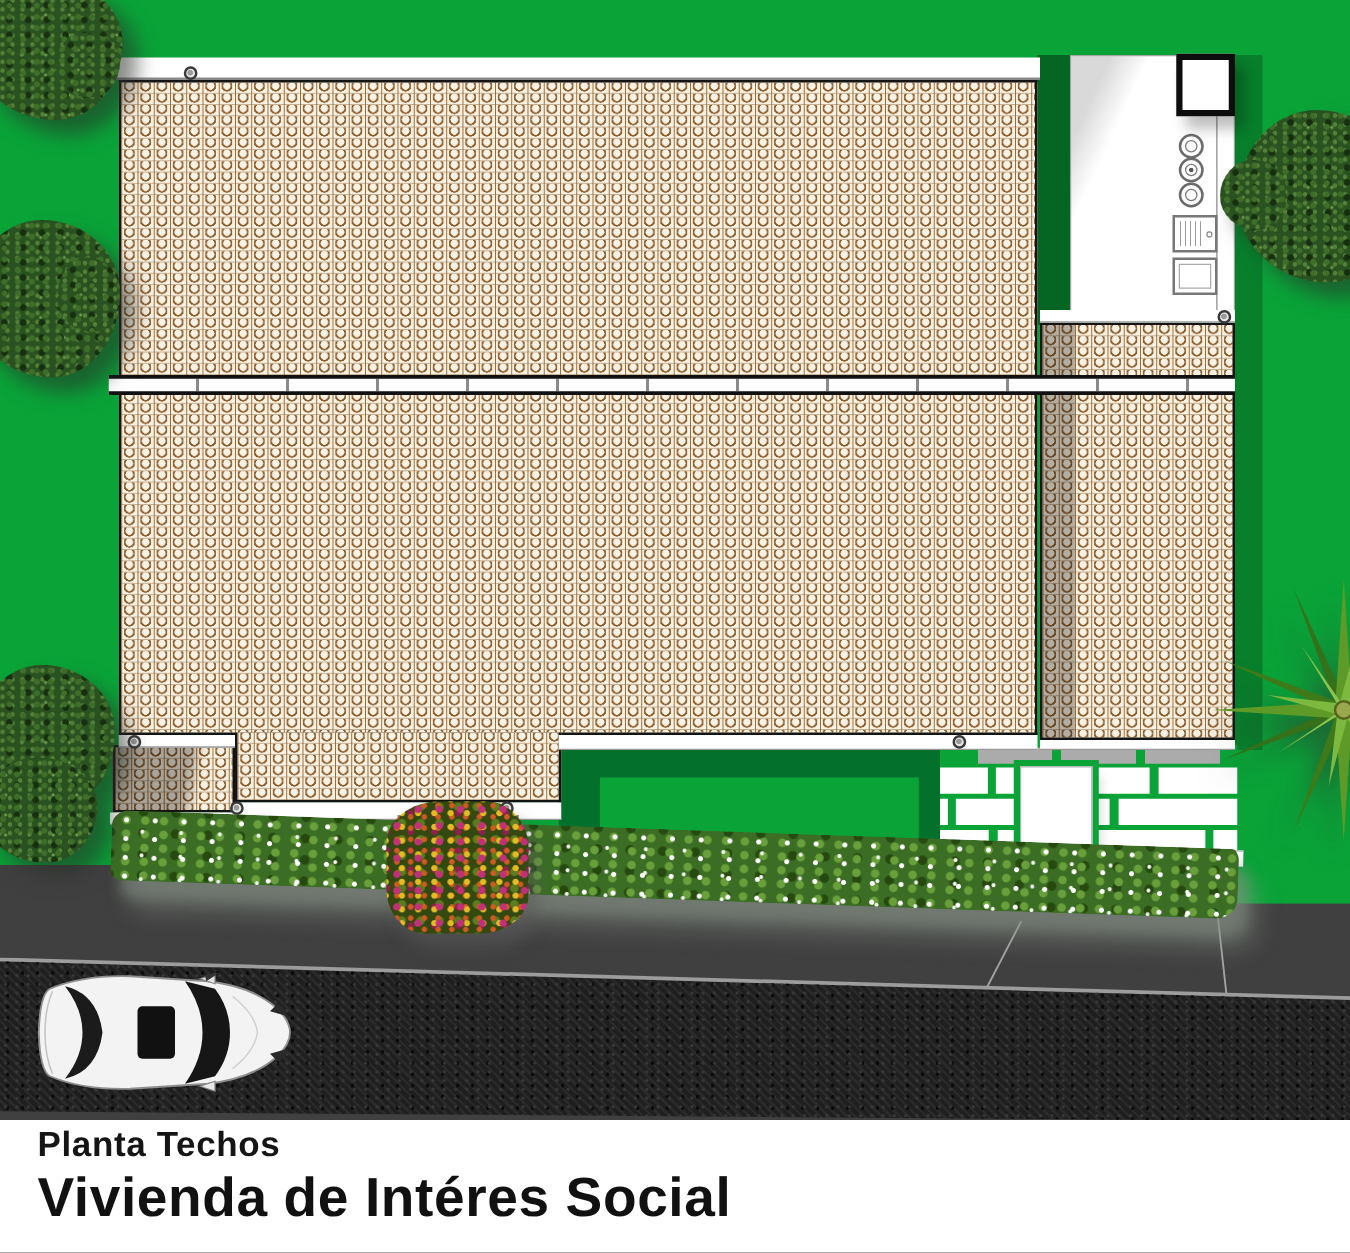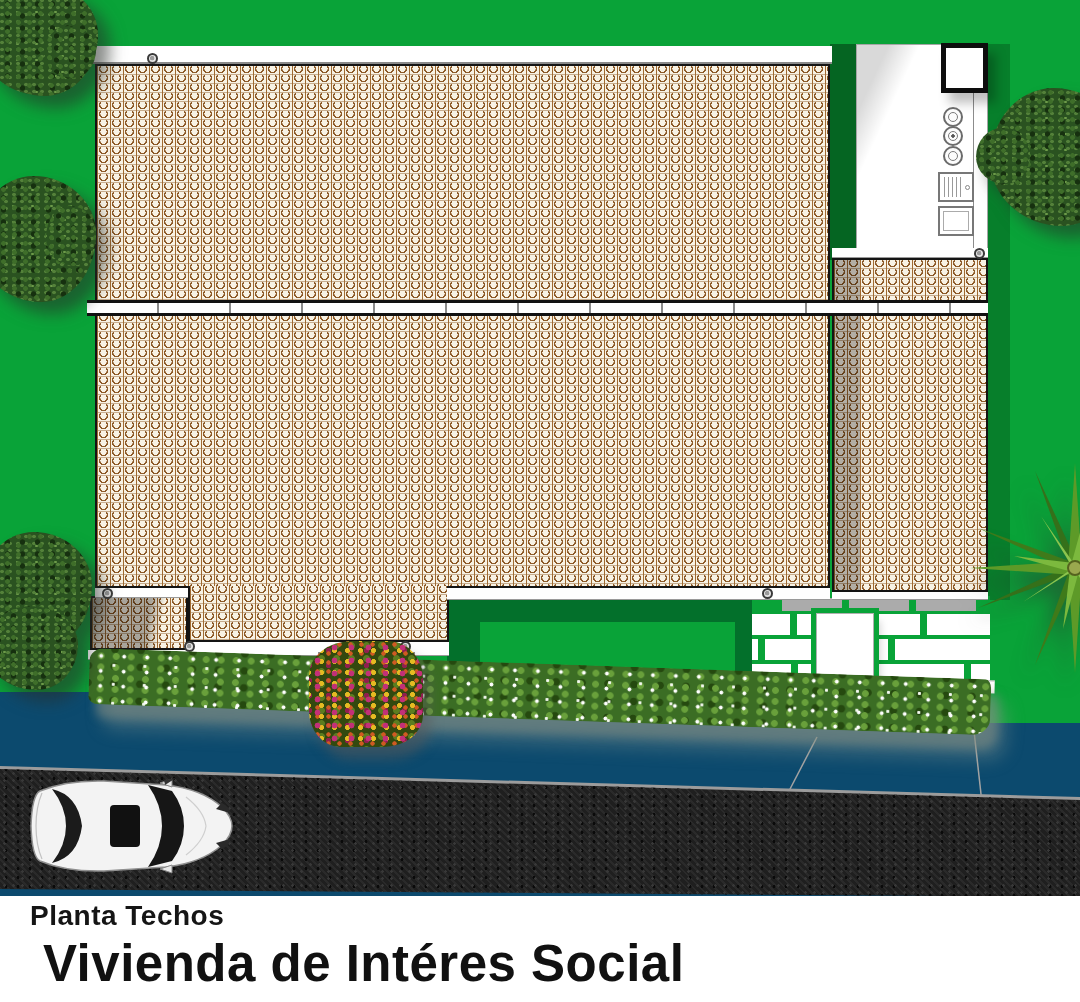--- a/index.html
+++ b/index.html
@@ -1,17 +1,17 @@
 <!DOCTYPE html>
 <html><head>
 <meta charset="utf-8">
 <style>
   html,body{margin:0;padding:0;background:#ffffff;}
   *{box-sizing:border-box;}
-  #canvas{position:relative;width:1080px;height:1002px;background:#0c4a6e;overflow:hidden;
+  #canvas{position:relative;width:1080px;height:1002px;background:#404040;overflow:hidden;
           font-family:"Liberation Sans", sans-serif;}
 
   .abs{position:absolute;}
 
   
   .grass{left:0;top:0;width:1080px;height:1002px;background:#09a338;z-index:1;
          clip-path:polygon(0 0,1080px 0,1080px 723px,987px 723px,987px 680px,95px 652px,95px 692px,0 692px);}
   .curb-sliver{left:0;top:553px;width:9px;height:108px;background:#ababab;z-index:2;}
   .shade{z-index:2;}
   .shade.patio-left{left:830px;top:44px;width:28px;height:216px;background:rgba(0,0,0,.38);}
@@ -132,21 +132,21 @@
          radial-gradient(circle,#383838 1px,rgba(0,0,0,0) 1.5px),
          radial-gradient(circle,#0a0a0a 1.2px,rgba(0,0,0,0) 1.7px),
          repeating-linear-gradient(45deg,rgba(255,255,255,.05) 0 2px,rgba(0,0,0,0) 2px 5px);
        background-size:9px 7px,12px 9px,auto;}
   .joint-lines{left:0;top:0;width:1080px;height:1002px;z-index:4;pointer-events:none;}
   .car{left:26px;top:777px;width:212px;height:98px;z-index:7;}
 
   
   .title-block{left:0;top:896px;width:1080px;height:106px;background:#ffffff;z-index:40;}
   .plan-subtitle{position:absolute;left:30px;top:4px;font-size:28px;font-weight:700;color:#151515;letter-spacing:.5px;}
-  .plan-title{position:absolute;left:43px;top:38px;font-size:51px;font-weight:700;color:#111;letter-spacing:.5px;}
+  .plan-title{position:absolute;left:30px;top:38px;font-size:44px;font-weight:700;color:#111;letter-spacing:.5px;}
 </style>
 </head>
 <body>
 
 <div id="canvas">
 
   <div class="abs grass"></div>
   <div class="abs curb-sliver"></div>
   <div class="abs shade patio-left"></div>
   <div class="abs shade house-right"></div>

